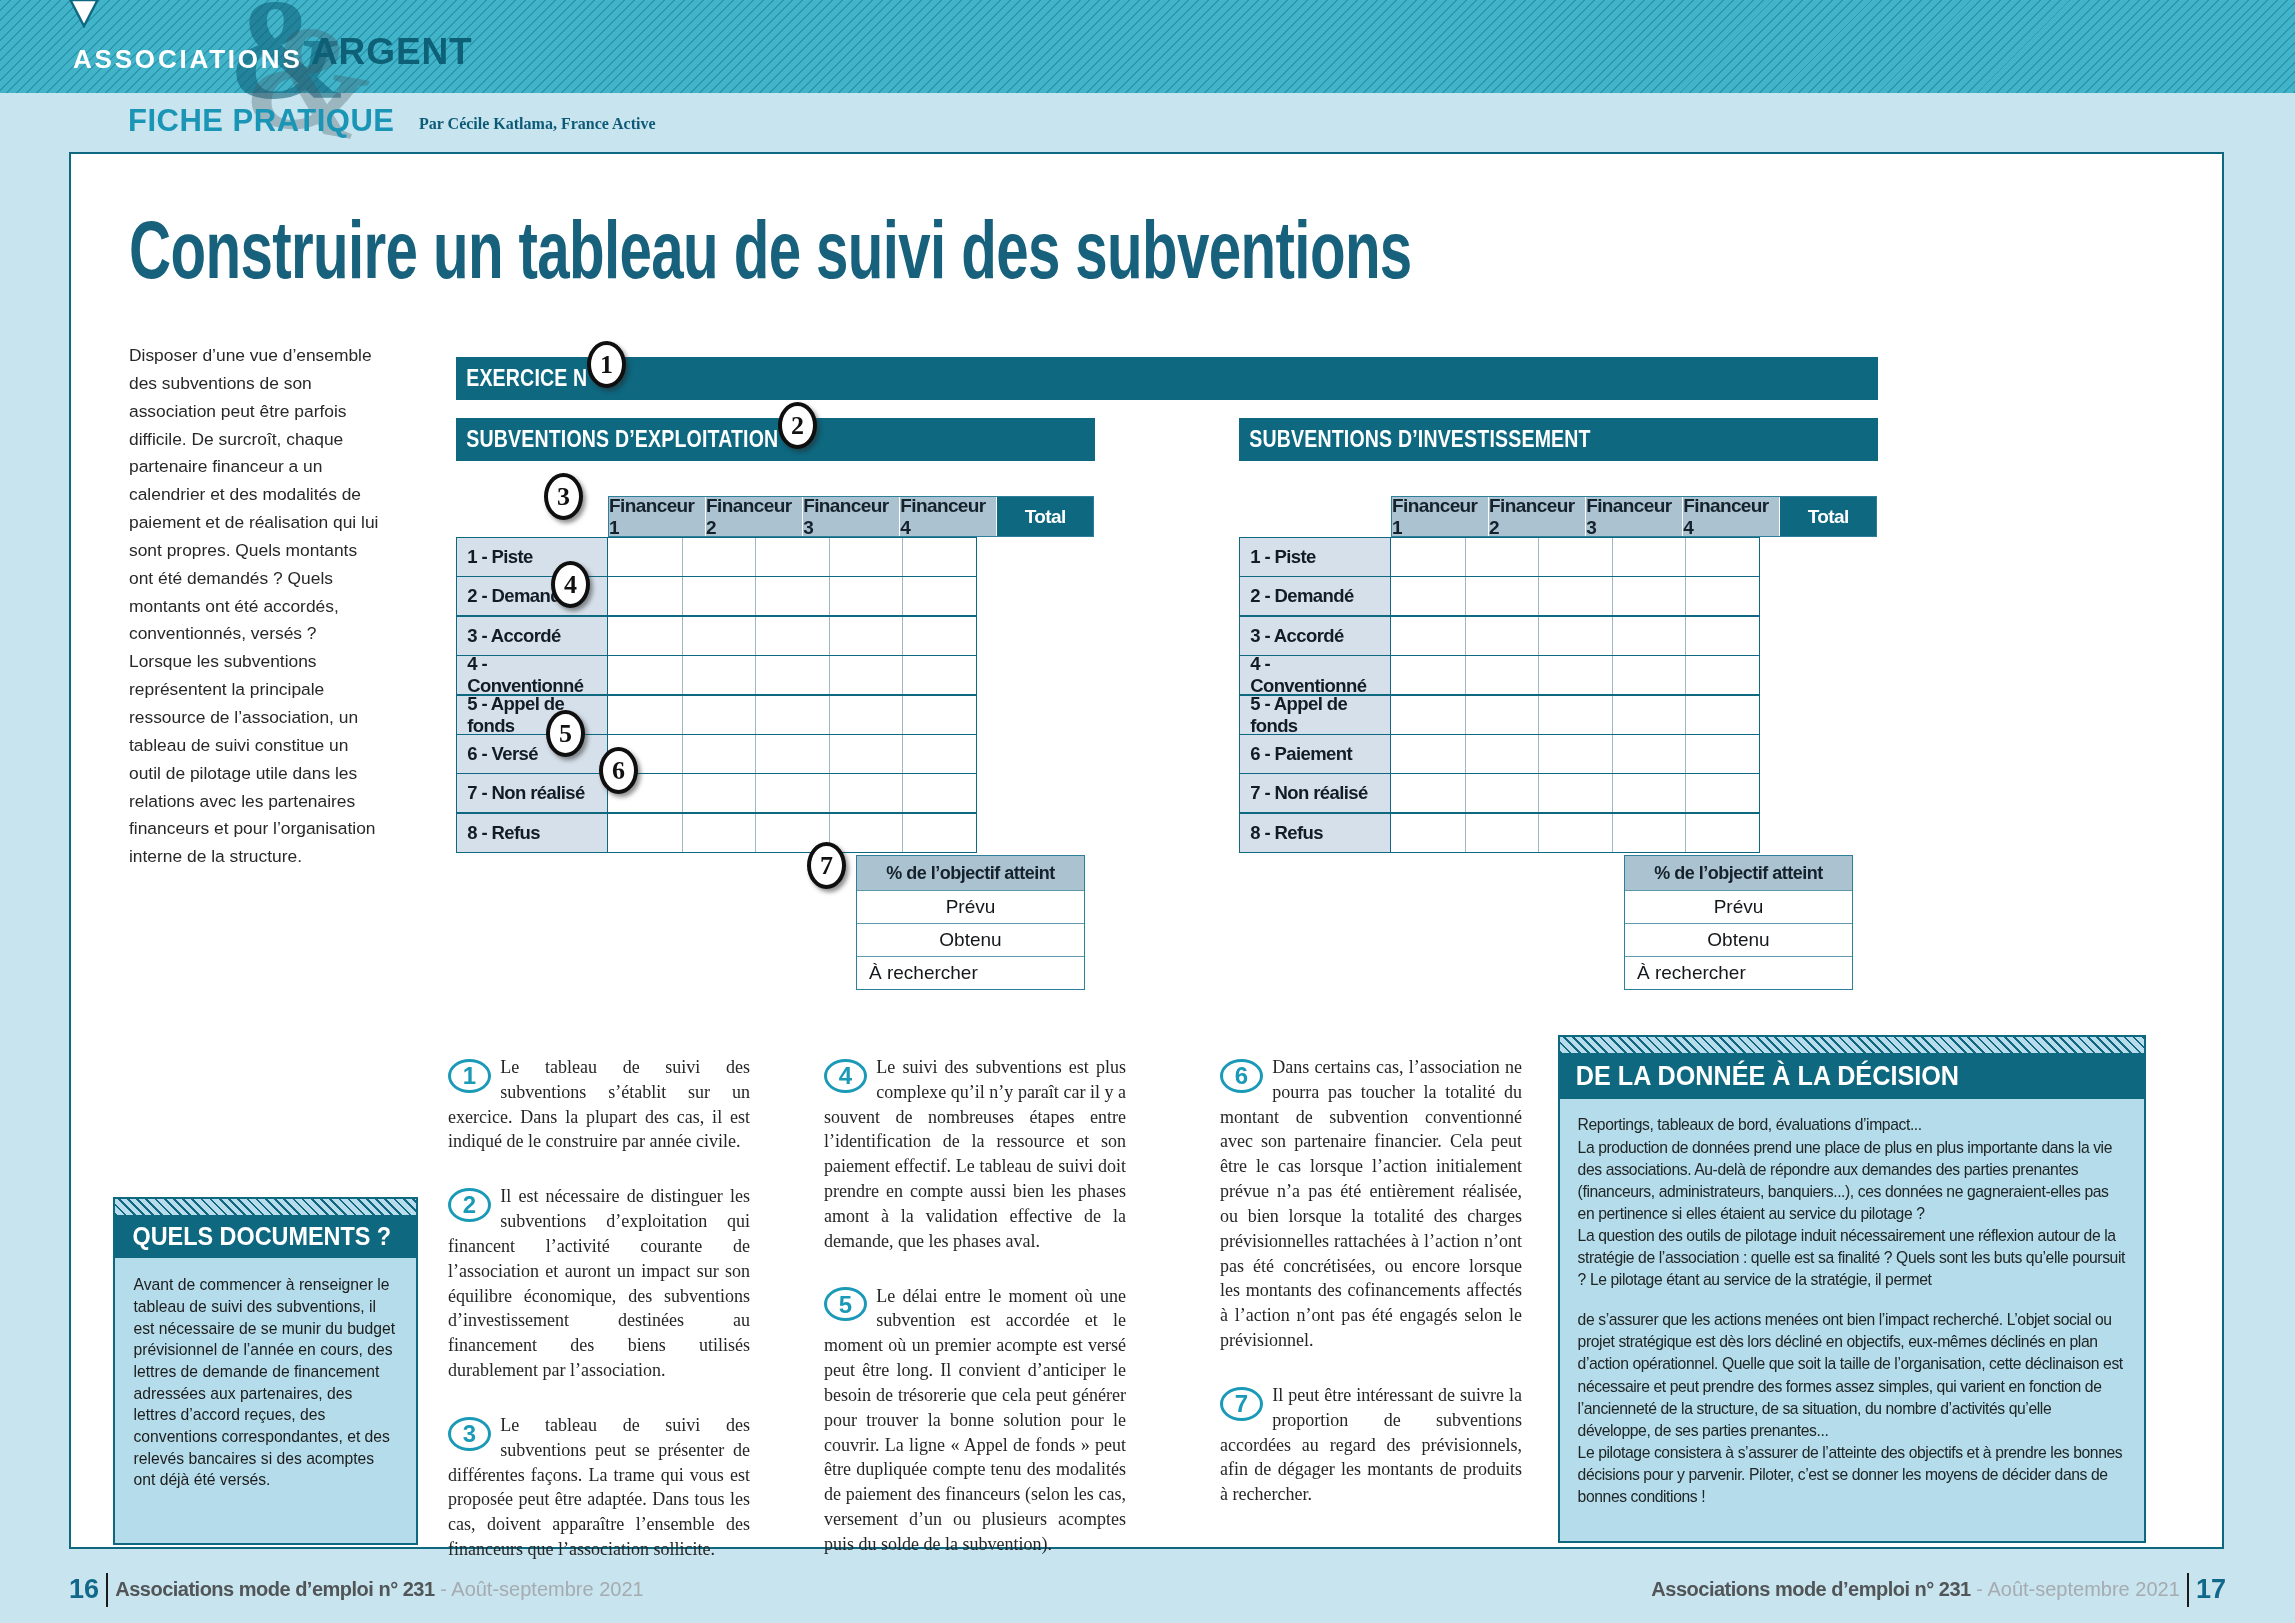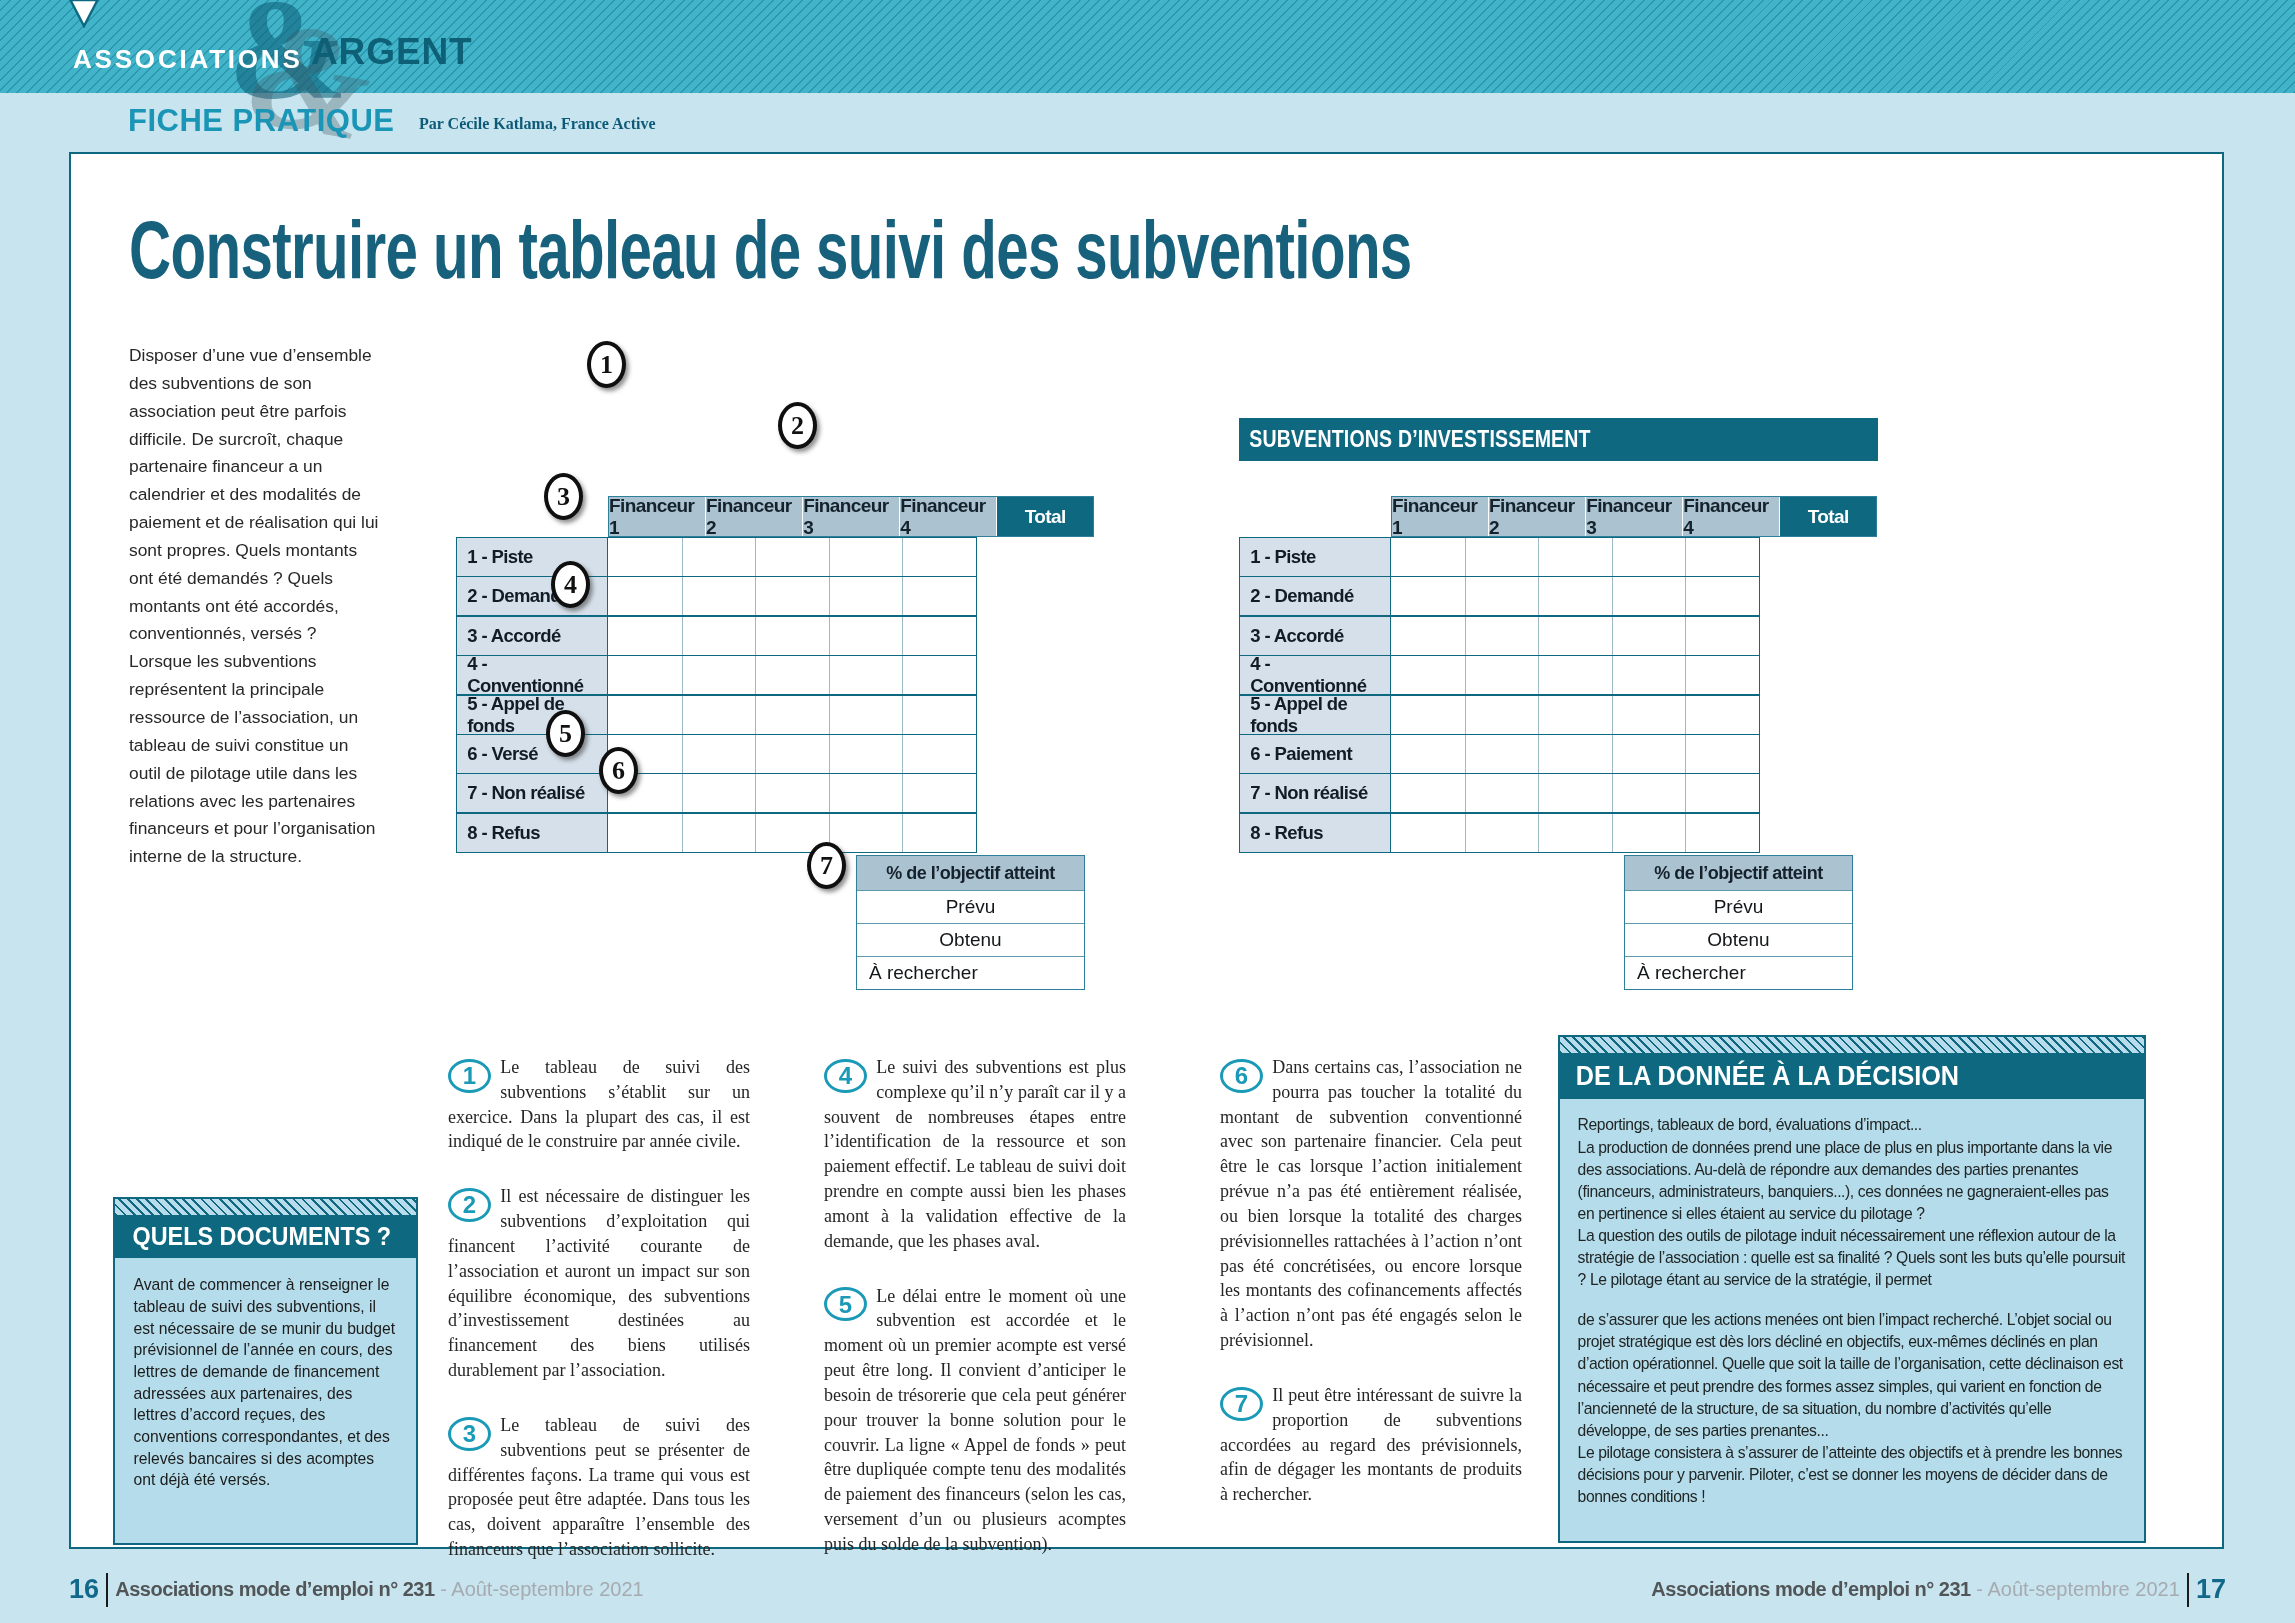--- a/index.html
+++ b/index.html
@@ -128,20 +128,26 @@
     <span class="rubric">FICHE PRATIQUE</span>
     <span class="byline">Par Cécile Katlama, France Active</span>
   </div>
 
   <div class="content">
 
     <h1 class="title">Construire un tableau de suivi des subventions</h1>
 
     <p class="intro">Disposer d’une vue d’ensemble des subventions de son association peut être parfois difficile. De surcroît, chaque partenaire financeur a un calendrier et des modalités de paiement et de réalisation qui lui sont propres. Quels montants ont été demandés ? Quels montants ont été accordés, conventionnés, versés ? Lorsque les subventions représentent la principale ressource de l’association, un tableau de suivi constitue un outil de pilotage utile dans les relations avec les partenaires financeurs et pour l’organisation interne de la structure.</p>
 
+    <div class="bar exercice">
+      <span>EXERCICE N</span>
+    </div>
+    <div class="bar explo">
+      <span>SUBVENTIONS D’EXPLOITATION</span>
+    </div>
     <div class="bar invest">
       <span>SUBVENTIONS D’INVESTISSEMENT</span>
     </div>
 
     <div class="thead t1">
       <div class="hc">Financeur 1</div>
       <div class="hc">Financeur 2</div>
       <div class="hc">Financeur 3</div>
       <div class="hc">Financeur 4</div>
       <div class="hc total">Total</div>

